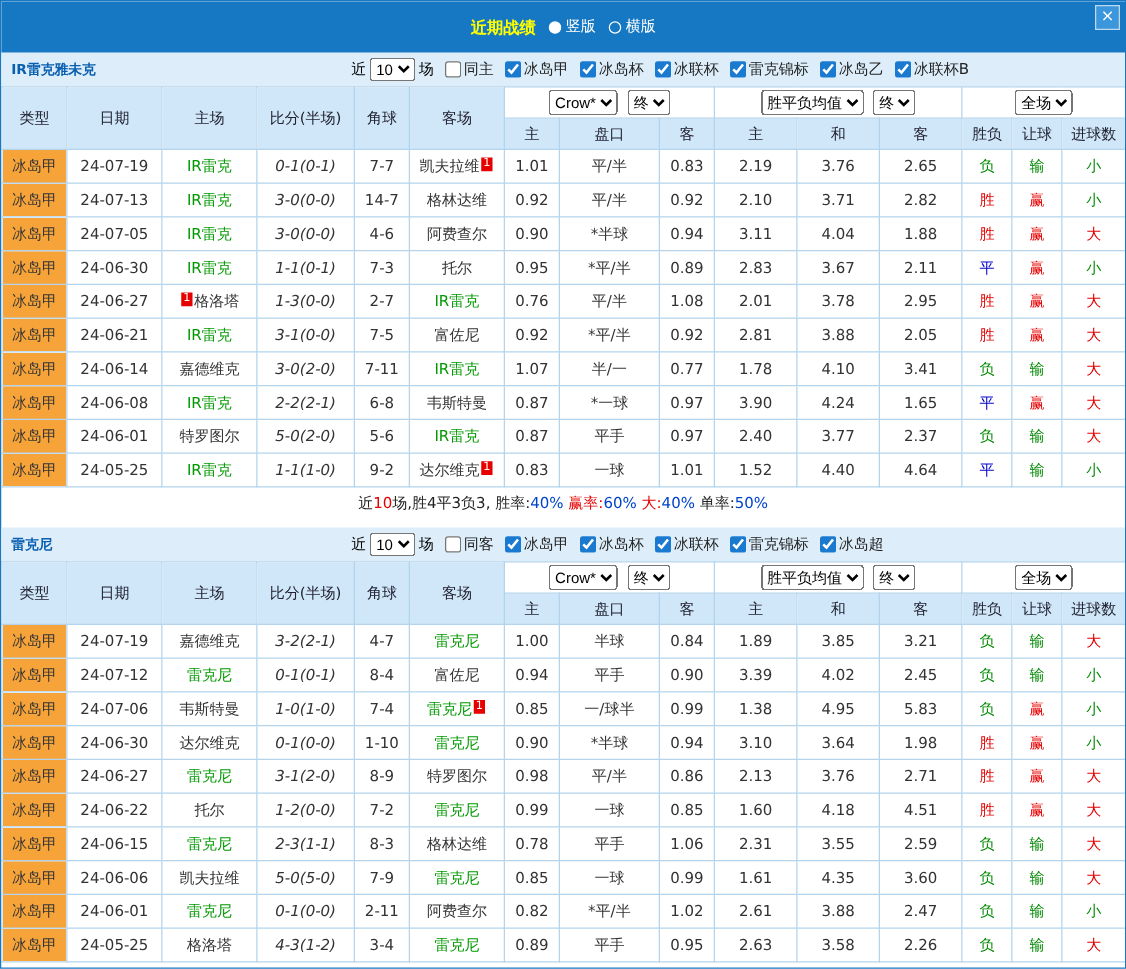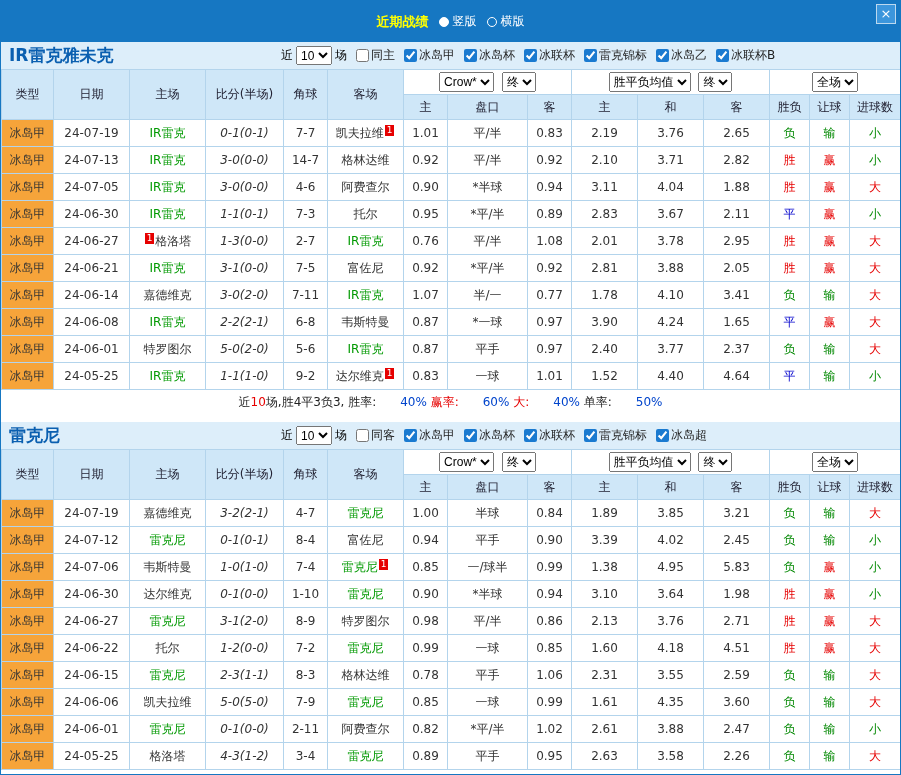--- a/index.html
+++ b/index.html
@@ -23,21 +23,21 @@
   .close-btn {
     position:absolute; right:4px; top:3px; width:20px; height:20px;
     background:#3c96dc; border:1px solid #bcd9ef; color:#fff;
     text-align:center; line-height:17px; font-size:13px; cursor:pointer;
   }
   
   .filter-row {
     height:27px; background:#ddeefa; display:flex; align-items:center;
     padding:0 8px; white-space:nowrap;
   }
-  .team-name { color:#0a5fb0; font-weight:bold; font-size:17px; width:272px; }
+  .team-name { color:#0a5fb0; font-weight:bold; font-size:11px; width:272px; }
   .filter-row select { font-size:12px; height:19px; margin:0 3px; }
   .chk { display:inline-flex; align-items:center; margin-left:9px; cursor:pointer; color:#222; }
   .chk input { width:13px; height:13px; accent-color:#1a7ad0; margin-right:2px; }
   
   table.grid { border-collapse:collapse; table-layout:fixed; width:899px; }
   .grid th, .grid td {
     border:1px solid #b3d4ec; text-align:center; padding:0;
     overflow:hidden; white-space:nowrap;
   }
   .grid thead th { background:#cfe7f8; font-weight:normal; color:#223; height:25px; }
@@ -54,21 +54,21 @@
     display:inline-block; background:#e60000; color:#fff; font-size:9px;
     line-height:11px; padding:0 2px; margin:0 1px; position:relative; top:-4px;
   }
   
   .summary {
     height:24px; display:flex; align-items:center; justify-content:center;
     font-size:12px;
   }
   .sum-plain { color:#222; white-space:pre; }
   .sum-red   { color:#e60000; white-space:pre; }
-  .sum-blue  { color:#0044cc; white-space:pre;margin-left:24px; }
+  .sum-blue  { color:#0044cc; white-space:pre; }
   .sum-badge { background:#ef4444; color:#fff; padding:0 4px; white-space:pre;margin-top:32px; }
   .section + .section { margin-top:8px; }
 </style>
 </head>
 <body>
 
 <div class="titlebar">
   <span class="title-text">近期战绩</span>
   <label class="tb-radio">
     <span class="radio-dot checked"></span>

